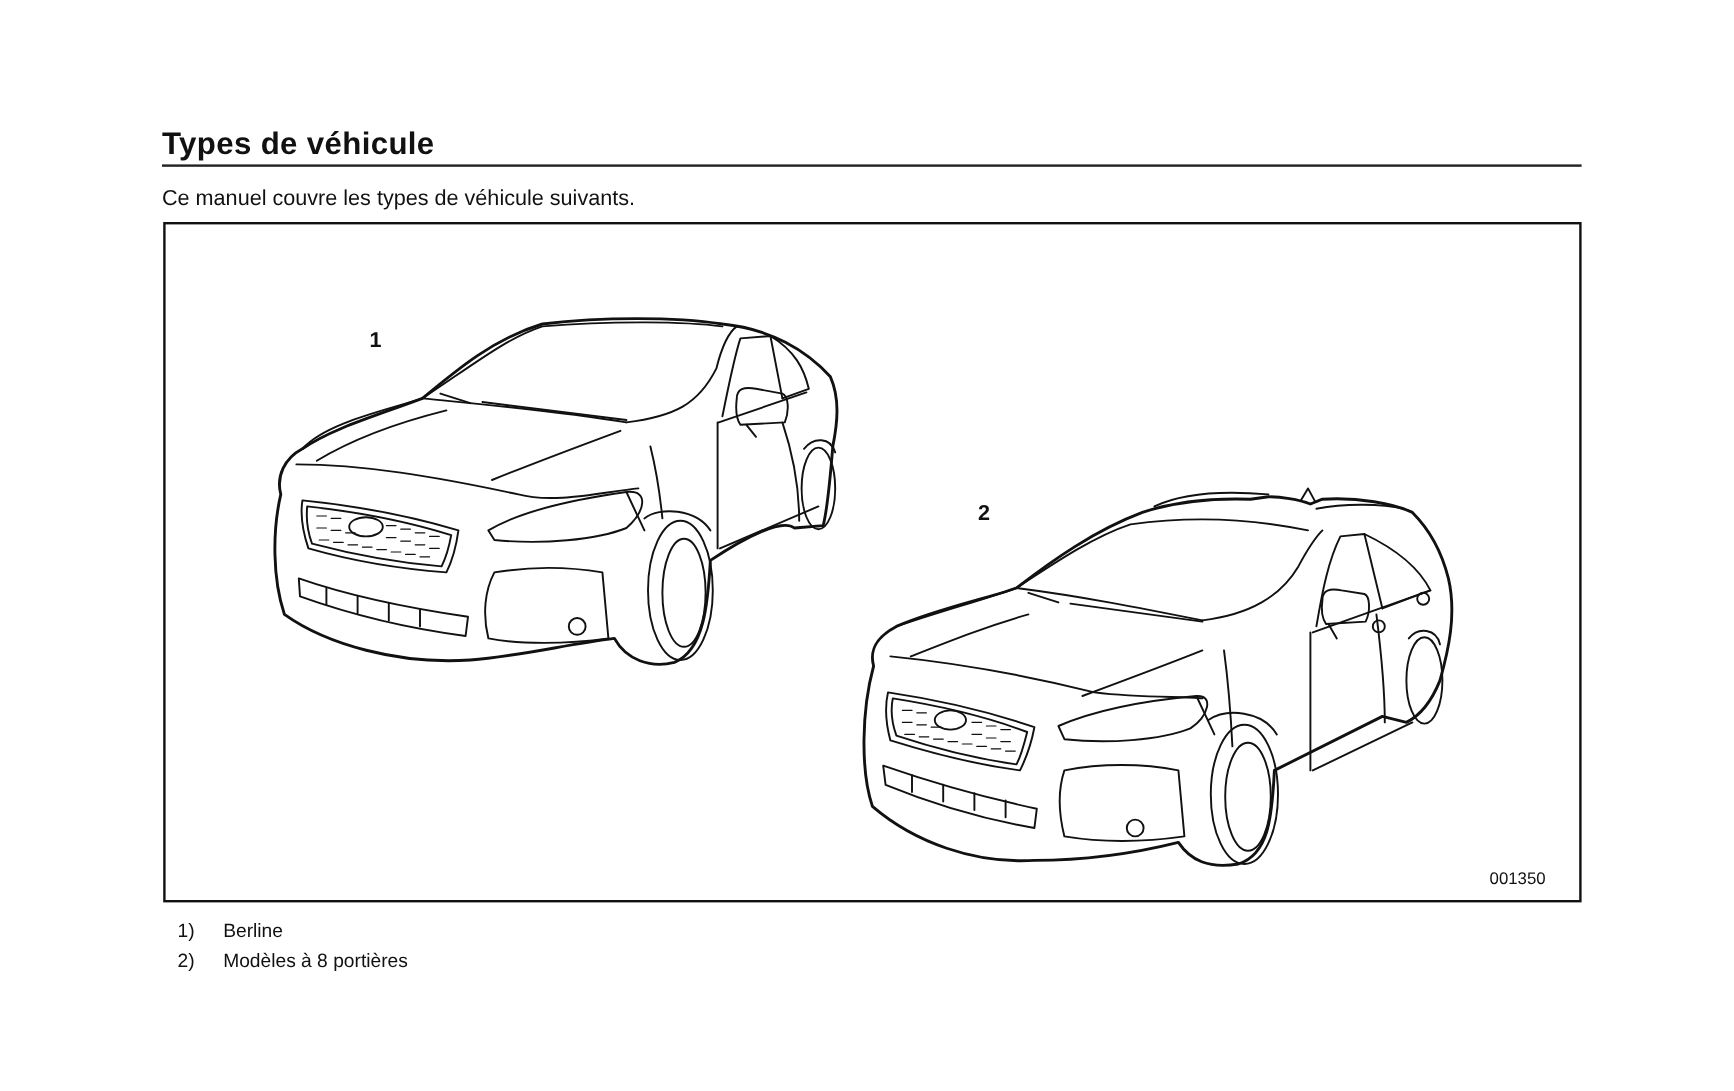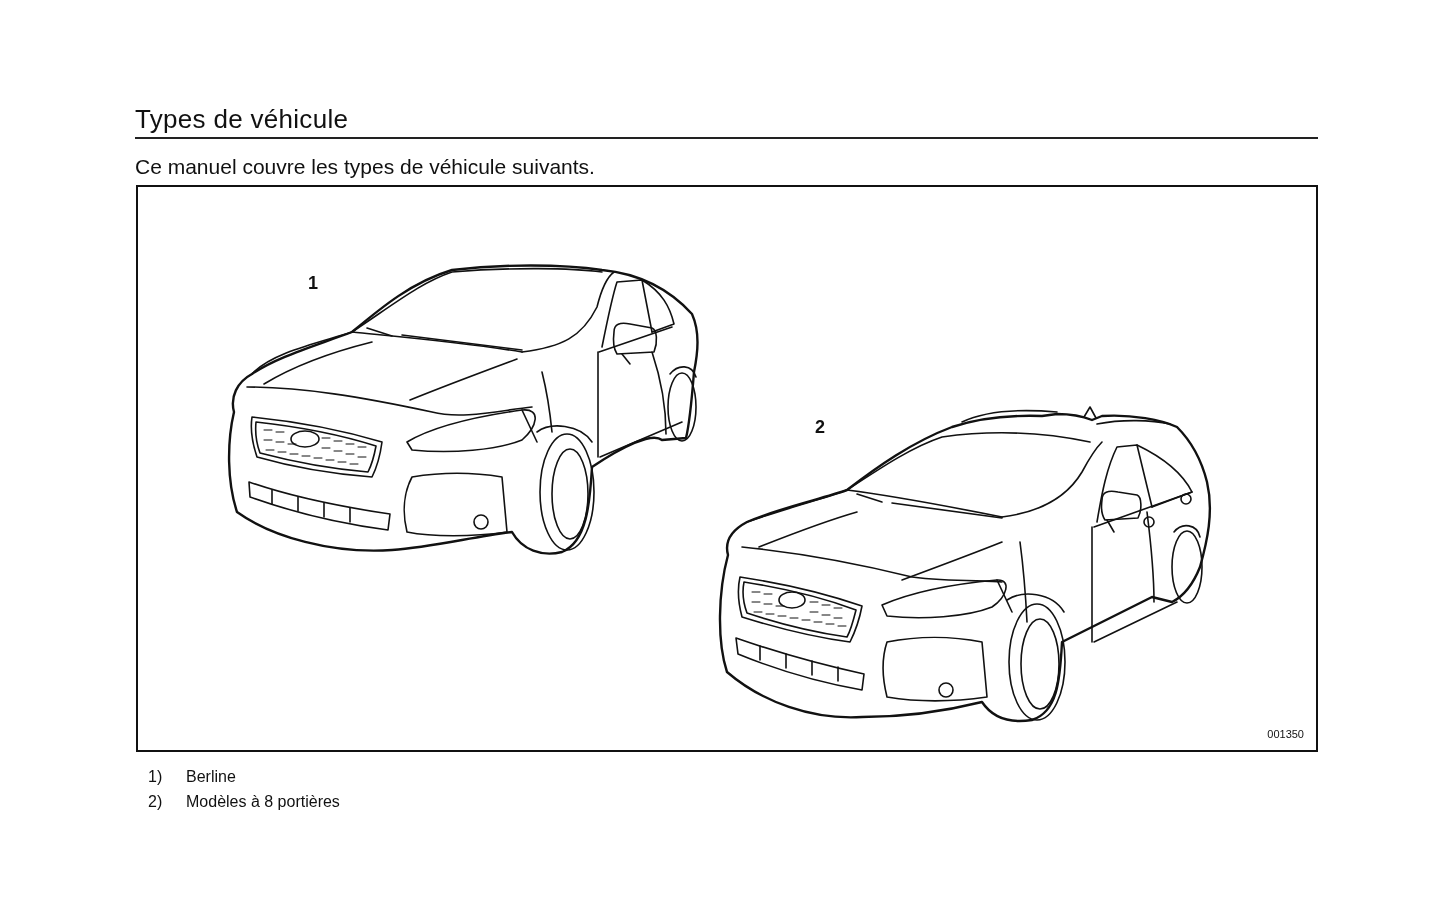--- a/index.html
+++ b/index.html
@@ -1,24 +1,24 @@
 <!DOCTYPE html>
 <html><head>
   <meta charset="utf-8">
   <style>
     html, body { margin: 0; padding: 0; background: #ffffff; }
     body { width: 1445px; height: 909px; position: relative; overflow: hidden;
            font-family: "Liberation Sans", sans-serif; color: #111; }
-    .heading { position: absolute; left: 135px; top: 104px; font-size: 26px; font-weight: normal; letter-spacing: 0.3px; }
+    .heading { position: absolute; left: 135px; top: 104px; font-size: 26px; font-weight: bold; letter-spacing: 0.3px; }
     .rule { position: absolute; left: 135px; top: 137px; width: 1183px; height: 0; border-top: 2px solid #222; }
-    .intro { position: absolute; left: 135px; top: 155px; font-size: 21px; }
+    .intro { position: absolute; left: 135px; top: 155px; font-size: 18px; }
     .figure { position: absolute; left: 136px; top: 185px; width: 1178px; height: 563px; border: 2px solid #111; box-sizing: content-box; }
     .figure svg { position: absolute; left: 0; top: 0; }
     .callout { position: absolute; font-size: 18px; font-weight: bold; }
-    .fig-code { position: absolute; right: 12px; bottom: 10px; font-size: 11px; }
+    .fig-code { position: absolute; right: 28px; bottom: 10px; font-size: 14px; }
     .legend { position: absolute; left: 148px; top: 764px; font-size: 16px; }
     .legend-item { display: flex; height: 25px; align-items: center; }
     .legend-num { width: 38px; }
   </style>
 </head>
 <body>
 
 <div class="heading">Types de véhicule</div>
 <div class="rule"></div>
 <div class="intro">Ce manuel couvre les types de véhicule suivants.</div>

